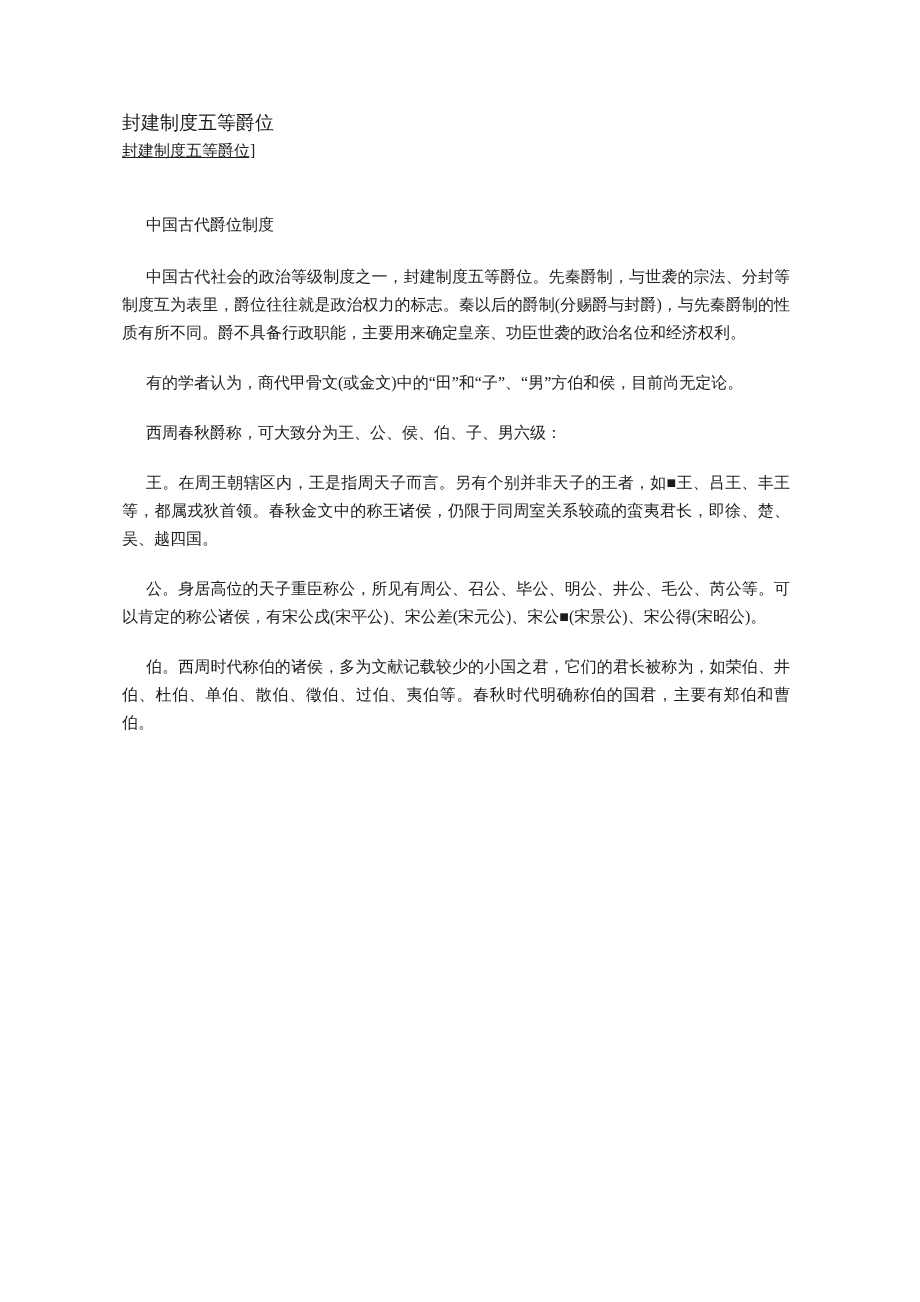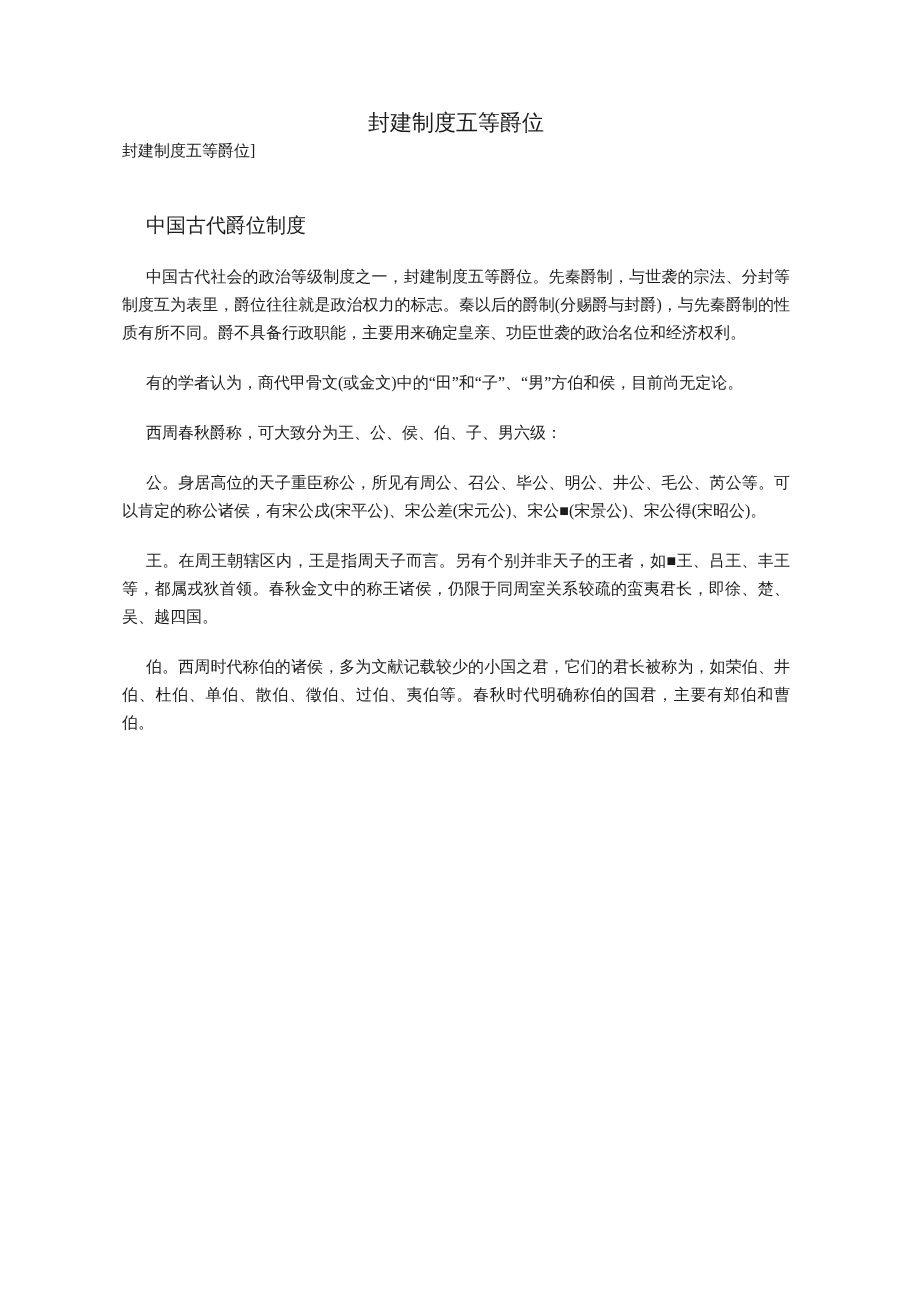--- a/index.html
+++ b/index.html
@@ -17,32 +17,32 @@
   }
   .page {
     position: absolute;
     top: 111px;
     left: 122px;
     width: 668px;
     font-size: 16px;
     line-height: 24px;
   }
   .doc-title {
-    font-size: 22px;
+    font-size: 19px;
     font-weight: normal;
-    text-align: center;
     margin: 0 0 4px 0;
     line-height: 24px;
   }
   .doc-subtitle {
     margin: 0;
     line-height: 24px;
+    text-decoration: underline;
   }
   .section-heading {
-    font-size: 20px;
+    font-size: 16px;
     font-weight: normal;
     margin: 50px 0 26px 0;
     text-indent: 24px;
     line-height: 24px;
   }
   p.para {
     margin: 0 0 22px 0;
     text-indent: 24px;
     text-align: justify;
     line-height: 28px;
@@ -59,19 +59,19 @@
   <h2 class="section-heading">中国古代爵位制度</h2>
 
   <p class="para">中国古代社会的政治等级制度之一，封建制度五等爵位。先秦爵制，与世袭的宗法、分封等制度互为表里，爵位往往就是政治权力的标志。秦以后的爵制(分赐爵与封爵)，与先秦爵制的性质有所不同。爵不具备行政职能，主要用来确定皇亲、功臣世袭的政治名位和经济权利。</p>
 
 
 
   <p class="para">有的学者认为，商代甲骨文(或金文)中的“田”和“子”、“男”方伯和侯，目前尚无定论。</p>
 
   <p class="para">西周春秋爵称，可大致分为王、公、侯、伯、子、男六级：</p>
 
+  <p class="para">王。在周王朝辖区内，王是指周天子而言。另有个别并非天子的王者，如■王、吕王、丰王等，都属戎狄首领。春秋金文中的称王诸侯，仍限于同周室关系较疏的蛮夷君长，即徐、楚、吴、越四国。</p>
+
   <p class="para">公。身居高位的天子重臣称公，所见有周公、召公、毕公、明公、井公、毛公、芮公等。可以肯定的称公诸侯，有宋公戌(宋平公)、宋公差(宋元公)、宋公■(宋景公)、宋公得(宋昭公)。</p>
-
-  <p class="para">王。在周王朝辖区内，王是指周天子而言。另有个别并非天子的王者，如■王、吕王、丰王等，都属戎狄首领。春秋金文中的称王诸侯，仍限于同周室关系较疏的蛮夷君长，即徐、楚、吴、越四国。</p>
 
 
   <p class="para">伯。西周时代称伯的诸侯，多为文献记载较少的小国之君，它们的君长被称为，如荣伯、井伯、杜伯、单伯、散伯、徵伯、过伯、夷伯等。春秋时代明确称伯的国君，主要有郑伯和曹伯。</p>
 </div>
 
 </body></html>

